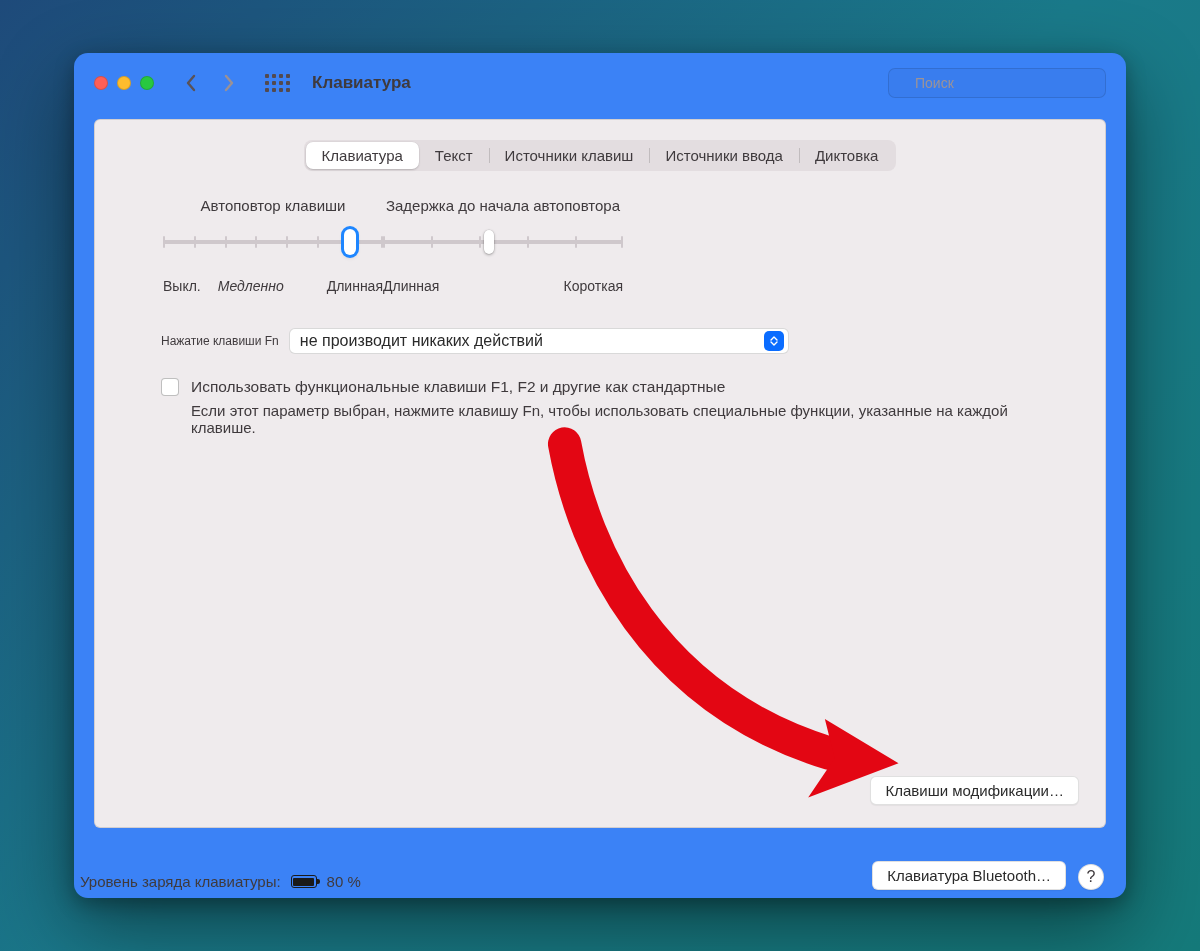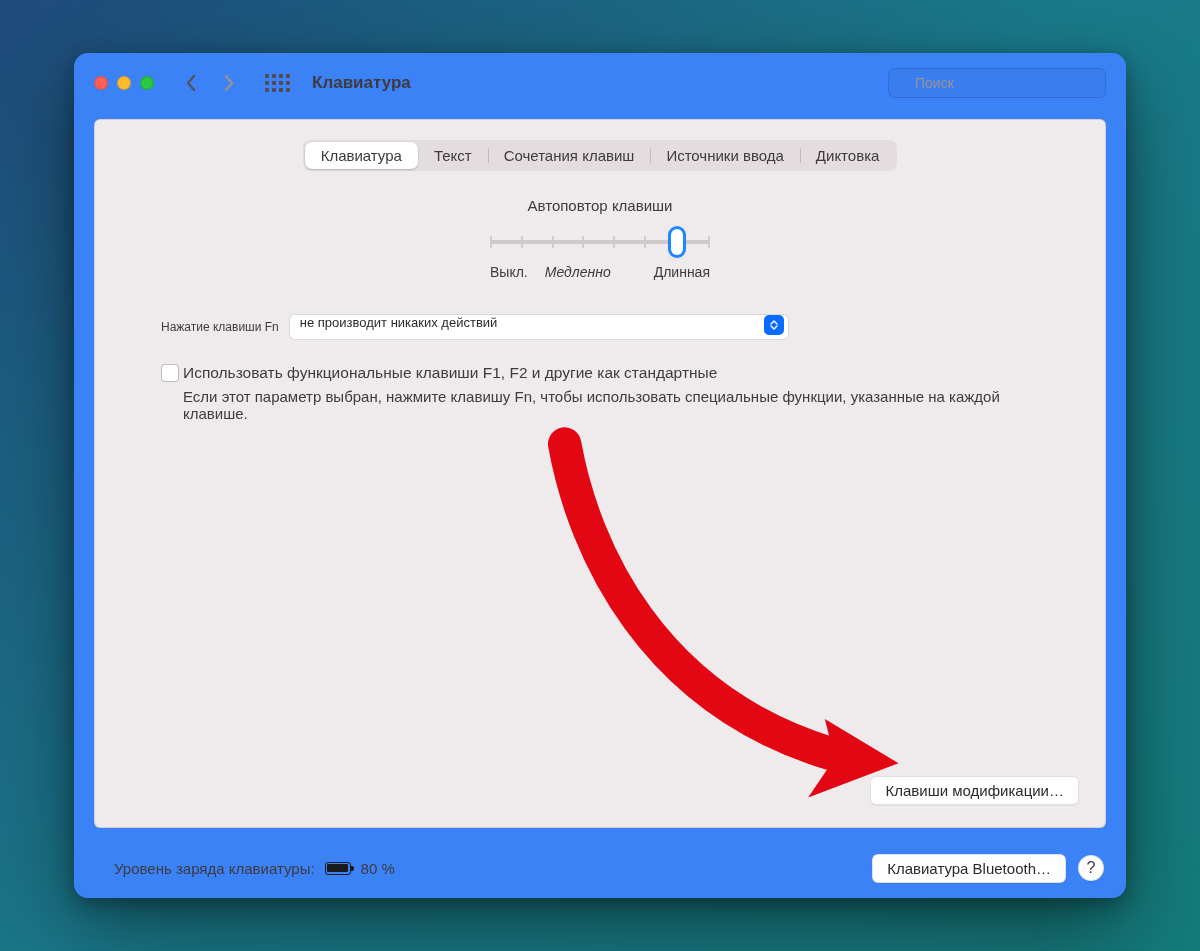--- a/index.html
+++ b/index.html
@@ -87,21 +87,21 @@
     box-shadow: 0 1px 2px rgba(0,0,0,.18), 0 0 0 .5px rgba(0,0,0,.04);
     font-weight: 500;
   }
   .seg + .seg::before {
     content: ""; position: absolute; left: 0; top: 6px; bottom: 6px;
     width: 1px; background: rgba(0,0,0,.15);
   }
   .seg.selected + .seg::before, .seg.selected::before { display: none; }
 
   .sliders {
-    display: flex; justify-content: center; margin-bottom: 34px;
+    display: flex; margin-bottom: 34px;
     padding: 0 40px;
   }
   .slider-block { text-align: center; }
   .slider-title { font-size: 15px; color: #3f3a3d; margin-bottom: 16px; }
   .track {
     position: relative; width: 220px; height: 24px; margin: 0 auto;
   }
   .track-line {
     position: absolute; left: 0; right: 0; top: 10px; height: 4px;
     background: #cfc8cc; border-radius: 2px;
@@ -110,66 +110,66 @@
     position: absolute; top: 6px; width: 2px; height: 12px; background: #cfc8cc; border-radius: 1px;
   }
   .thumb {
     position: absolute; top: -1px; width: 12px; height: 26px;
     background: #fff; border-radius: 6px;
     box-shadow: 0 0 0 3px #1e86ff, 0 2px 5px rgba(0,0,0,.2);
   }
   .thumb.gray { box-shadow: 0 1px 3px rgba(0,0,0,.3), 0 0 0 .5px rgba(0,0,0,.1); width: 10px; height: 24px; top:0; }
   .slider-labels {
     display: flex; justify-content: space-between; font-size: 14px; color: #3f3a3d;
-    margin-top: 10px;
+    margin-top: 24px;
   }
   .slider-labels.three span:nth-child(2) { position: relative; font-style: italic; }
 
   .fn-row {
     display: flex; align-items: center; gap: 10px; margin: 0 0 22px 38px;
   }
   .fn-label { font-size: 12px; color: #3f3a3d; white-space: nowrap; }
   .select {
     flex: 0 0 500px;
     height: 26px;
     background: #fff;
     border: 1px solid rgba(0,0,0,.15);
     border-radius: 6px;
-    display: flex; align-items: flex-start; padding: 0 4px 0 10px;
-    font-size: 13px; color: #2a2a2a;
+    display: flex; align-items: center; padding: 0 4px 0 10px;
+    font-size: 16px; color: #2a2a2a;
     position: relative;
   }
   .select .cap {
     width: 20px; height: 20px; background: #0a6cff;
     border-radius: 5px;
     display: flex; flex-direction: column; align-items: center; justify-content: center;
     gap: 0px; margin-left: auto;
   }
   .select .cap svg { display: block; }
 
-  .check-row { display: flex; align-items: flex-start; gap: 4px; margin-left: 38px; }
+  .check-row { display: flex; align-items: flex-start; gap: 12px; margin-left: 38px; }
   .checkbox {
     width: 18px; height: 18px; border-radius: 4px;
     background: #fff; border: 1px solid rgba(0,0,0,.25);
     flex: 0 0 auto; margin-top: 2px;
   }
   .check-text { font-size: 15.5px; color: #3f3a3d; line-height: 1.45; }
   .check-desc { font-size: 15px; color: #3f3a3d; margin-top: 4px; max-width: 820px; }
 
   .modifier-btn {
     position: absolute; right: 26px; bottom: 22px;
     background: #fff; border: 1px solid rgba(0,0,0,.12);
     border-radius: 6px; padding: 5px 14px; font-size: 15px; color: #2a2a2a;
     box-shadow: 0 1px 1px rgba(0,0,0,.05);
     text-align: center;
   }
 
   
   .footer {
-    height: 52px; display: flex; align-items: center; padding: 0 22px 8px 40px;
+    height: 52px; display: flex; align-items: flex-end; padding: 0 22px 8px 6px;
     font-size: 15px; color: #3f3a3d;
   }
   .battery { display: flex; align-items: center; gap: 10px; }
   .batt-icon {
     width: 26px; height: 13px; border: 1.5px solid #1a1a1a; border-radius: 3px;
     position: relative;
   }
   .batt-icon::after {
     content: ""; position: absolute; right: -4px; top: 3px; width: 2.5px; height: 5px;
     background: #1a1a1a; border-radius: 0 2px 2px 0;
@@ -239,21 +239,21 @@
       <input type="text" placeholder="Поиск" style="">
     </div>
   </div>
 
   <div class="pane">
 
     <div class="seg-wrap">
       <div class="segmented">
         <div class="seg selected">Клавиатура</div>
         <div class="seg">Текст</div>
-        <div class="seg">Сочетания клавиш</div>
+        <div class="seg">Источники клавиш</div>
         <div class="seg">Источники ввода</div>
         <div class="seg">Диктовка</div>
       </div>
     </div>
 
     <div class="sliders">
 
       <div class="slider-block">
         <div class="slider-title">Автоповтор клавиши</div>
         <div class="track">
@@ -268,20 +268,37 @@
           <div class="tick" style="left:99%"></div>
           <div class="thumb" style="left:calc(85% - 6px)"></div>
         </div>
         <div class="slider-labels three">
           <span>Выкл.</span>
           <span style="margin-left:-26px">Медленно</span>
           <span>Длинная</span>
         </div>
       </div>
 
+      <div class="slider-block">
+        <div class="slider-title">Задержка до начала автоповтора</div>
+        <div class="track" style="width:240px">
+          <div class="track-line"></div>
+          <div class="tick" style="left:0%"></div>
+          <div class="tick" style="left:20%"></div>
+          <div class="tick" style="left:40%"></div>
+          <div class="tick" style="left:60%"></div>
+          <div class="tick" style="left:80%"></div>
+          <div class="tick" style="left:99%"></div>
+          <div class="thumb gray" style="left:calc(44% - 5px)"></div>
+        </div>
+        <div class="slider-labels">
+          <span>Длинная</span>
+          <span>Короткая</span>
+        </div>
+      </div>
     </div>
 
     <div class="fn-row">
       <div class="fn-label">Нажатие клавиши Fn</div>
       <div class="select">
         <span>не производит никаких действий</span>
         <div class="cap">
           <svg width="8" height="5" viewBox="0 0 8 5">
               <path d="M1 4 L4 1 L7 4" stroke="#fff" stroke-width="1.4" fill="none" stroke-linecap="round" stroke-linejoin="round"></path>
             </svg>

